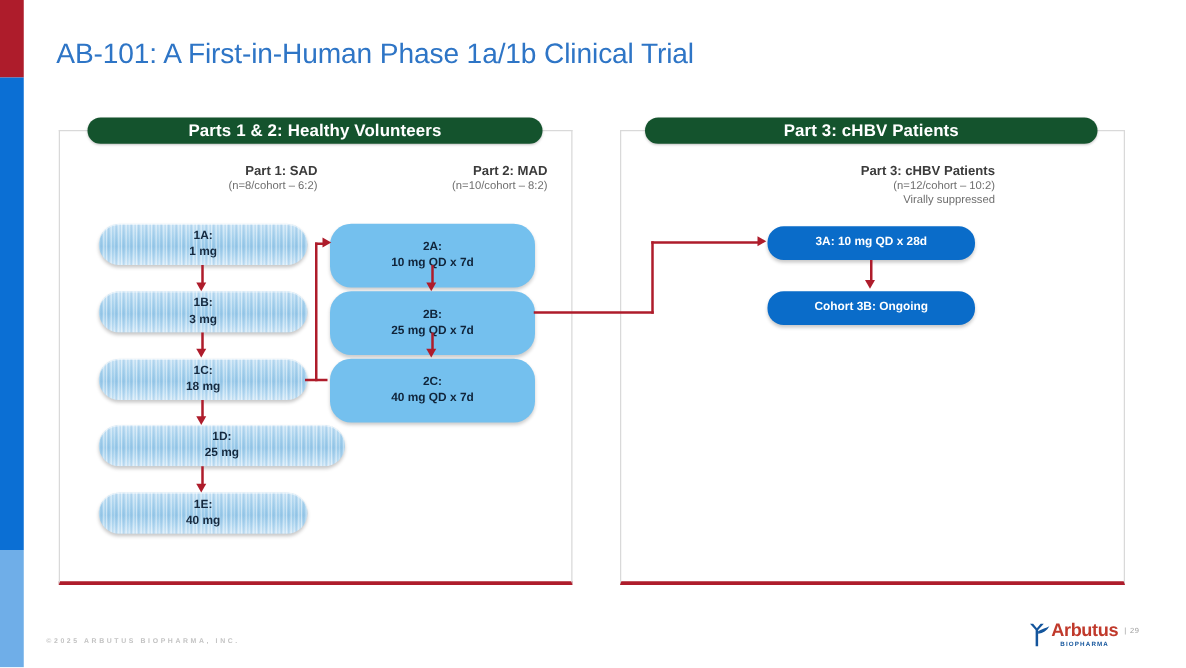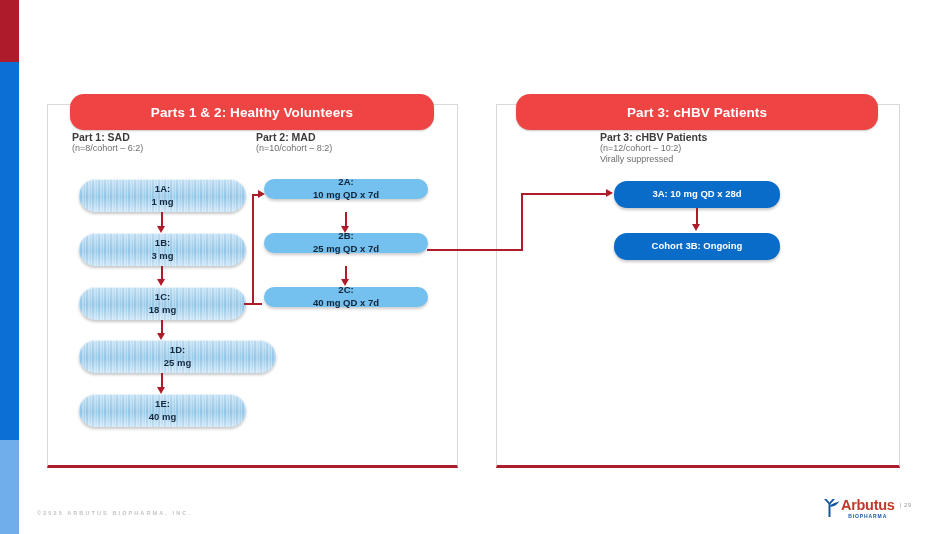--- a/index.html
+++ b/index.html
@@ -50,39 +50,39 @@
     border: 1px solid #D9D9D9;
     border-bottom: 3px solid #AE1C2B;
     box-sizing: border-box;
   }
   #panel-left  { left: 47px;  top: 104px; width: 411px; height: 364px; }
   #panel-right { left: 496px; top: 104px; width: 404px; height: 364px; }
 
   
   .banner {
     position: absolute;
-    height: 36px;
-    background: #ef4444;
+    height: 21px;
+    background: #14532d;
     border-radius: 14px;
     color: #ffffff;
     font-size: 13.5px;
     font-weight: bold;
     display: flex;
     align-items: center;
     justify-content: center;
     box-shadow: 0 1px 2px rgba(0,0,0,0.22);
     letter-spacing: 0.1px;
   }
   #banner-left  { left: 70px;  top: 94px; width: 364px; }
   #banner-right { left: 516px; top: 94px; width: 362px; }
 
   
   .col-head {
     position: absolute;
-    text-align: left;
+    text-align: right;
     line-height: 1.18;
   }
   .col-head .ttl {
     font-size: 10.5px;
     font-weight: bold;
     color: #3B3B3B;
     display: block;
   }
   .col-head .sub {
     font-size: 9px;
@@ -125,21 +125,21 @@
         rgba(150,200,230,0.22) 5px,
         rgba(255,255,255,0.00) 6px),
       linear-gradient(to bottom,
         #CBE4F6 0%, #AFD6EF 30%, #9CCBEA 55%, #BCDDF3 82%, #D4E9F8 100%);
     box-shadow: 0 2px 3px rgba(0,0,0,0.22), inset 0 1px 0 rgba(255,255,255,0.55);
     align-items: center;
   }
 
   
   .node-mad {
-    height: 20px;
+    height: 51px;
     border-radius: 17px;
     color: #10243A;
     font-size: 9.5px;
     font-weight: bold;
     background: #74C0EE;
     box-shadow: 0 2px 3px rgba(0,0,0,0.20);
   }
 
   
   .node-chbv {
@@ -267,20 +267,21 @@
 </style>
 </head>
 <body>
 
 <div id="slide">
 
   <div class="edge-bar edge-red"></div>
   <div class="edge-bar edge-blue"></div>
   <div class="edge-bar edge-lblue"></div>
 
+  <div class="slide-title">AB-101: A First-in-Human Phase 1a/1b Clinical Trial</div>
 
   <div class="panel" id="panel-left"></div>
 
   <div class="banner" id="banner-left">Parts 1 &amp; 2: Healthy Volunteers</div>
 
   <div class="col-head" id="head-p1">
     <span class="ttl">Part 1: SAD</span>
     <span class="sub">(n=8/cohort – 6:2)</span>
   </div>
 

